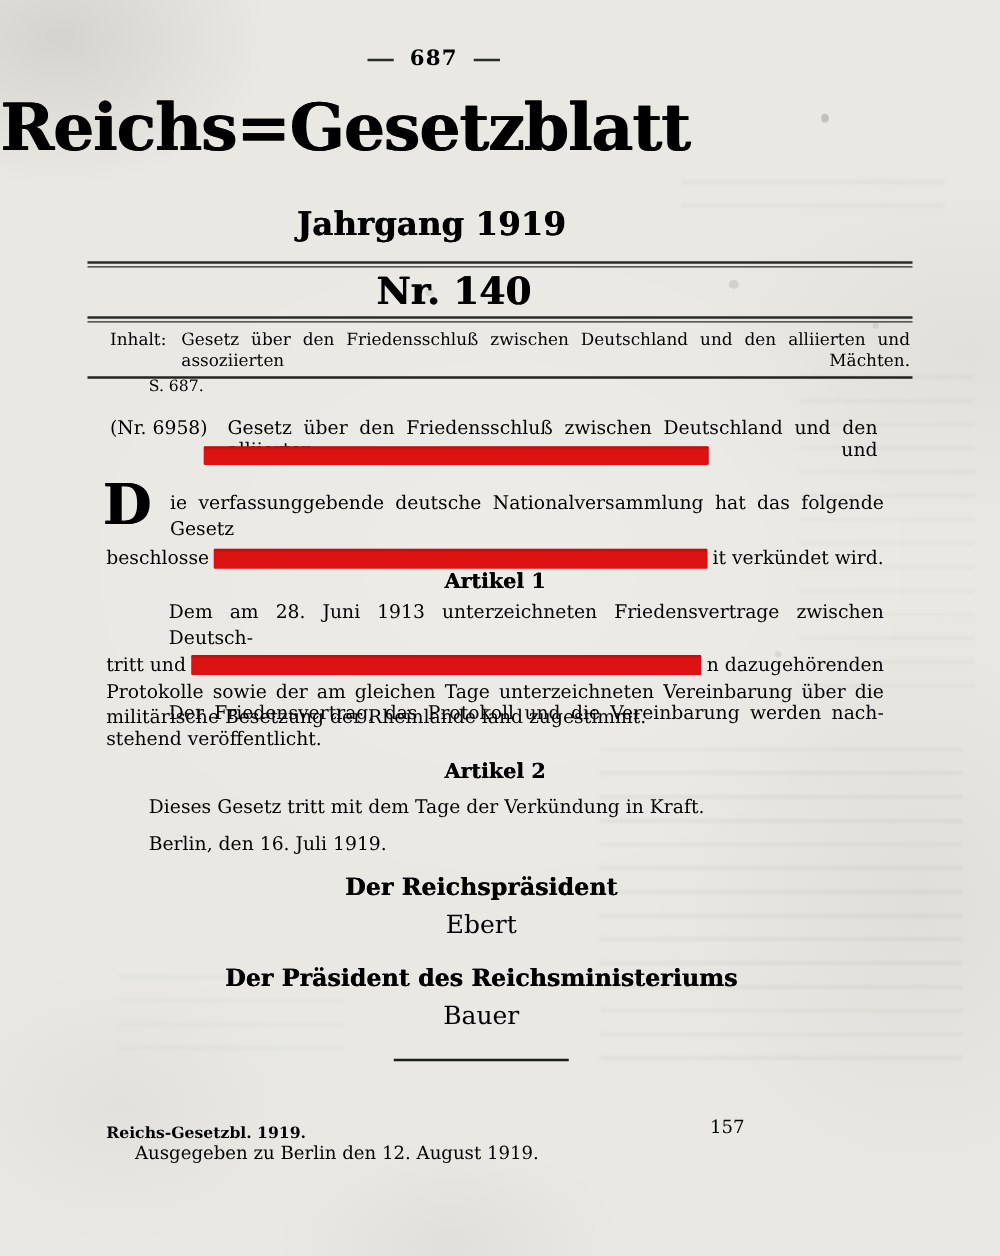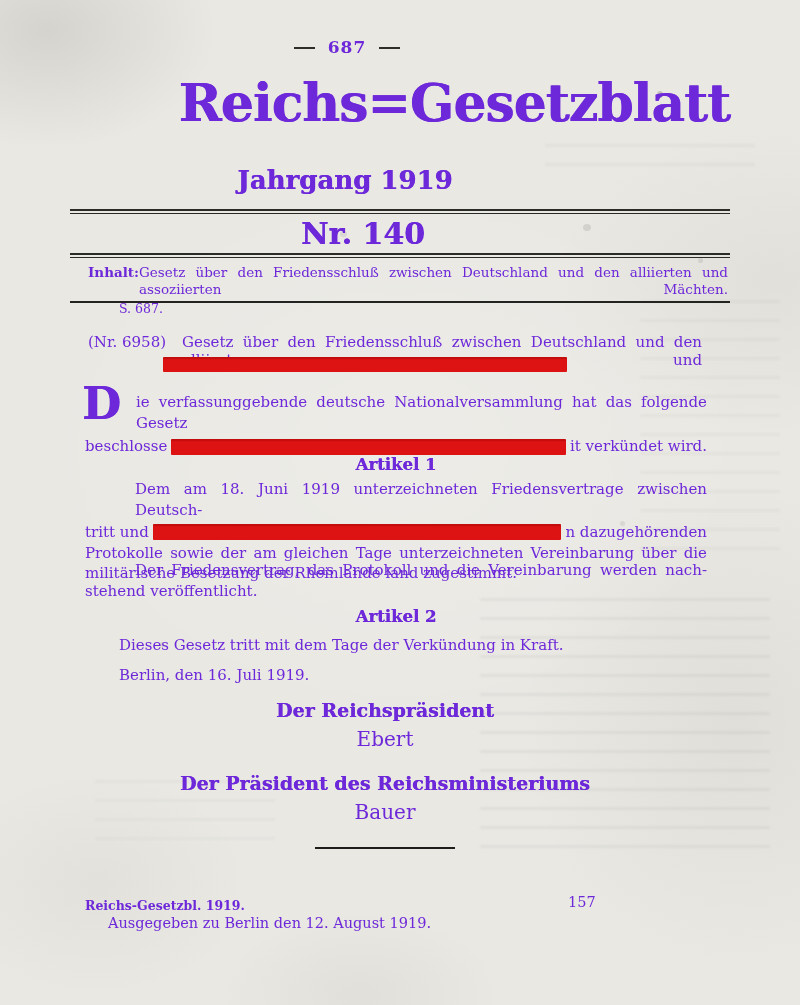--- a/index.html
+++ b/index.html
@@ -5,21 +5,21 @@
   * { box-sizing: border-box; }
   html,body { margin:0; padding:0; }
   body {
     width:800px; height:1005px;
     background:#cfcec9;
     font-family:"DejaVu Serif","Liberation Serif",serif;
   }
   .page {
     position:absolute; left:0; top:0; width:800px; height:1005px;
     background:#e9e8e3;
-    color:#6d28d9;
+    color:#000000;
     overflow:hidden;
   }
   
   .texture {
     position:absolute; inset:0; pointer-events:none;
     background:
       radial-gradient(240px 170px at 6% 3%, rgba(85,85,78,.14), transparent 70%),
       radial-gradient(320px 220px at 97% 28%, rgba(120,115,100,.07), transparent 70%),
       radial-gradient(300px 340px at 92% 72%, rgba(110,108,96,.08), transparent 72%),
       radial-gradient(220px 160px at 12% 88%, rgba(110,108,96,.06), transparent 70%),
@@ -49,37 +49,37 @@
 
   
   #page-head {
     position:absolute; top:37px; left:0; width:694px;
     display:flex; justify-content:center; align-items:center; gap:13px;
     font-size:17px; font-weight:bold; letter-spacing:1px;
   }
   .head-dash { width:21px; border-top:2.2px solid #2d2d2a; margin-top:2px; }
 
   #masthead {
-    position:absolute; top:72px; left:0; width:730px; text-align:right;
+    position:absolute; top:72px; left:0; width:730px; text-align:left;
     font-size:52px; font-weight:bold; letter-spacing:-1px;
     text-shadow:.6px 0 0 currentColor;
   }
   #volume {
     position:absolute; top:165px; left:0; width:690px; text-align:center;
     font-size:26px; font-weight:bold; text-shadow:.4px 0 0 currentColor;
   }
   #issue {
     position:absolute; top:216px; left:0; width:694px; text-align:center;
     font-size:30px; font-weight:bold; text-shadow:.5px 0 0 currentColor;padding-left:32px;
   }
 
   
   #inhalt { position:absolute; top:264px; left:88px; width:640px; font-size:13.5px; line-height:17px; }
   #inhalt .row1 { display:flex; }
-  #inhalt .label { font-weight:bold; white-space:nowrap; }
+  #inhalt .label { font-weight:normal; white-space:nowrap; margin-right:12px; }
   #inhalt .text { flex:1; text-align:justify; text-align-last:justify; }
   #inhalt .ref { margin-left:31px; margin-top:2px; font-size:12.5px; }
 
   
   .jline { text-align:justify; text-align-last:justify; }
   .redbar { background:#dd1212; box-shadow:inset 0 2px 1px rgba(120,0,0,.25); border-radius:1px; }
 
   #law-number-line {
     position:absolute; top:333px; left:88px; width:614px;
     display:flex; font-size:15px; gap:16px;
@@ -173,21 +173,21 @@
     <div class="l1 jline">ie verfassunggebende deutsche Nationalversammlung hat das folgende Gesetz</div>
     <div class="barline">
       <span>beschlosse</span>
       <div class="redbar"></div>
       <span>it verkündet wird.</span>
     </div>
   </div>
 
   <div class="artikel-heading" id="artikel1-heading">Artikel 1</div>
   <div id="para-a1">
-    <div class="l1 jline">Dem am 18. Juni 1919 unterzeichneten Friedensvertrage zwischen Deutsch-</div>
+    <div class="l1 jline">Dem am 28. Juni 1913 unterzeichneten Friedensvertrage zwischen Deutsch-</div>
     <div class="barline">
       <span>tritt und</span>
       <div class="redbar"></div>
       <span>n dazugehörenden</span>
     </div>
     <div class="jline">Protokolle sowie der am gleichen Tage unterzeichneten Vereinbarung über die</div>
     <div>militärische Besetzung der Rheinlande land zugestimmt.</div>
   </div>
   <div id="para-a2">
     <div class="l1 jline">Der Friedensvertrag, das Protokoll und die Vereinbarung werden nach-</div>

